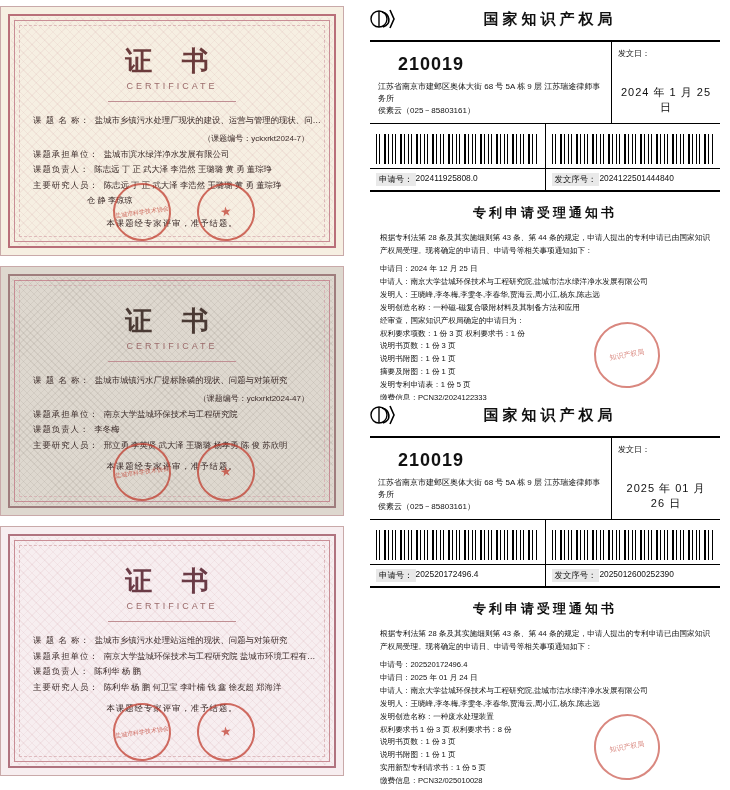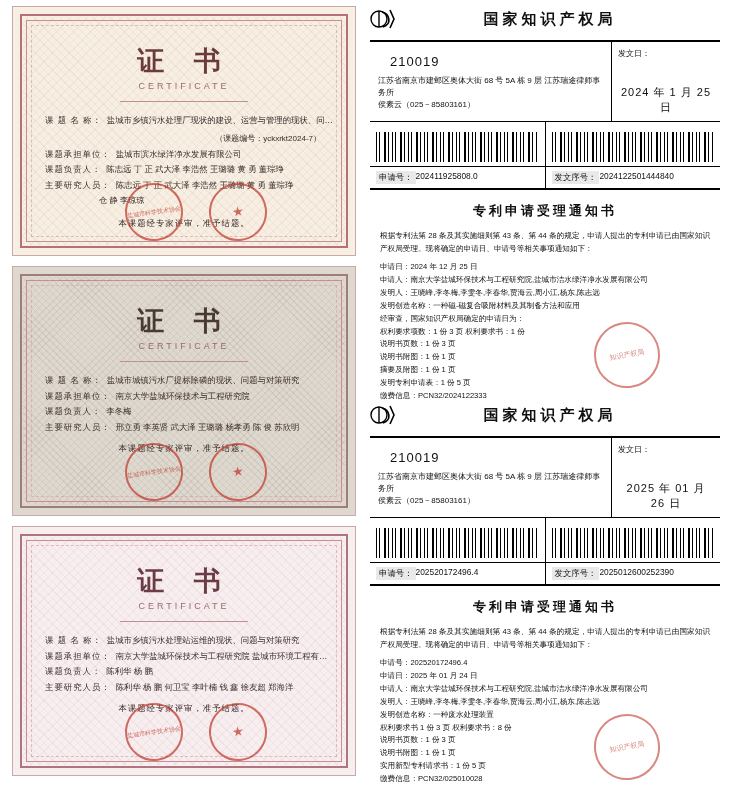--- a/index.html
+++ b/index.html
@@ -6,21 +6,21 @@
   body{
     width:730px;height:790px;
     background:#ffffff;
     font-family:"Liberation Sans", sans-serif;
     overflow:hidden;
   }
   .page{position:relative;width:730px;height:790px;}
 
   
   .cert{
-    position:absolute;left:12px;width:344px;
+    position:absolute;left:0;width:344px;
     border:1px solid #c9a9a9;
     box-sizing:border-box;
     overflow:hidden;
   }
   #cert1{top:6px;height:250px;background:#f6efe2;}
   #cert2{top:266px;height:250px;background:#ded8cf;}
   #cert3{top:526px;height:250px;background:#f7eef0;}
 
   .cert-frame{
     position:absolute;inset:7px;
@@ -165,21 +165,21 @@
   .n-block{
     border-bottom:1px solid #000;
     display:flex;
   }
   .n-left{flex:1;padding:8px 8px 6px 8px;}
   .n-right{
     width:96px;border-left:1px solid #000;
     padding:6px 6px;
     font-size:8px;
   }
-  .n-zip{font-size:13px;font-weight:normal;margin:4px 0 6px 12px;letter-spacing:1px;}
+  .n-zip{font-size:18px;font-weight:bold;margin:4px 0 6px 20px;letter-spacing:1px;}
   .n-addr{font-size:8px;line-height:1.5;color:#111;}
   .n-date-lab{font-size:8px;color:#111;}
   .n-date-val{
     font-size:11px;margin-top:26px;text-align:center;letter-spacing:1px;
   }
 
   .barcode{
     height:30px;margin:10px 6px 4px 6px;
     background:repeating-linear-gradient(90deg,
       #000 0 1px, #fff 1px 3px, #000 3px 4px, #fff 4px 8px,
@@ -278,20 +278,21 @@
     <div class="guilloche"></div>
     <div class="cert-inner">
       <div class="cert-title">证 书</div>
       <div class="cert-sub">CERTIFICATE</div>
       <div class="cert-rule"></div>
 
       <div class="row">
         <span class="lab">课 题 名 称：</span>
         <span class="val">盐城市城镇污水厂提标除磷的现状、问题与对策研究</span>
       </div>
+      <div class="code-row">（课题编号：yckxrkt2024-47）</div>
       <div class="row">
         <span class="lab">课题承担单位：</span>
         <span class="val">南京大学盐城环保技术与工程研究院</span>
       </div>
       <div class="row">
         <span class="lab">课题负责人：</span>
         <span class="val">李冬梅</span>
       </div>
       <div class="row">
         <span class="lab">主要研究人员：</span>

